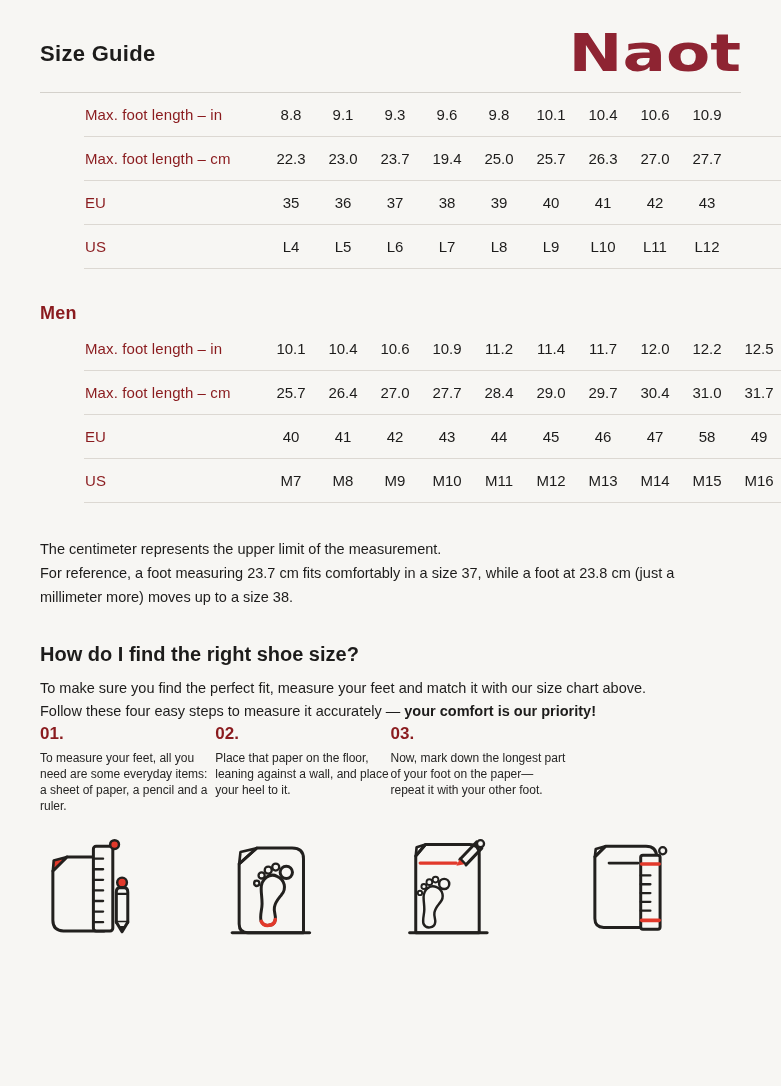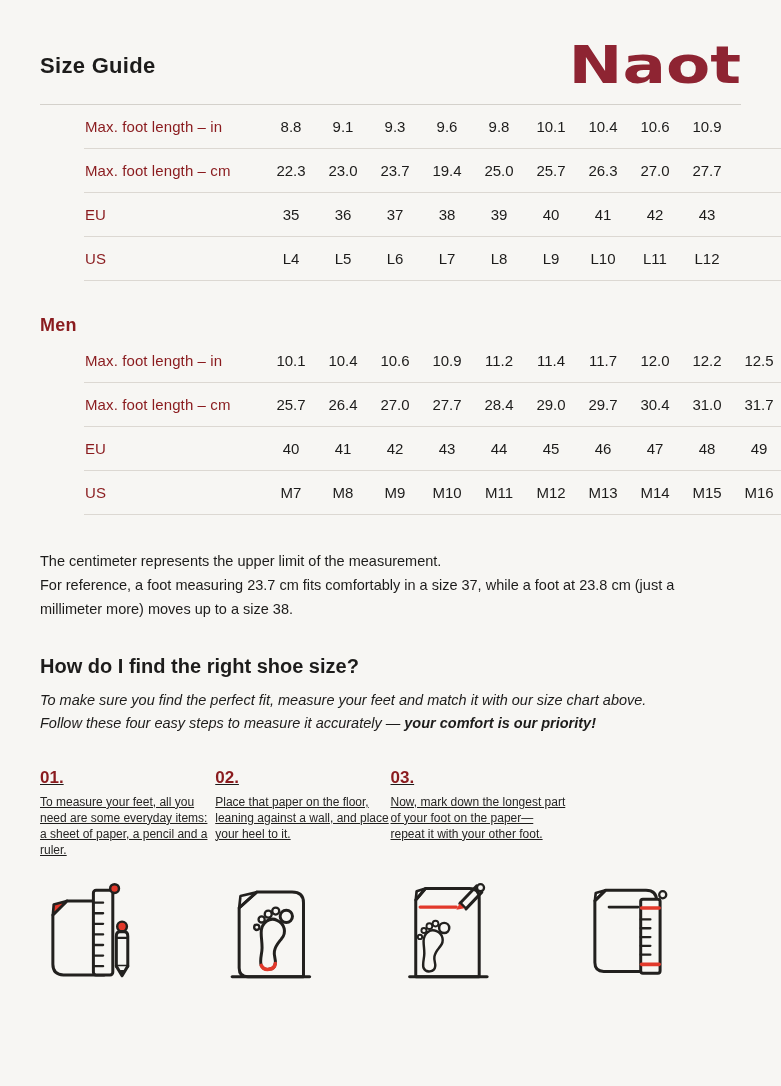--- a/index.html
+++ b/index.html
@@ -5,39 +5,39 @@
   :root{
     --bg:#f7f6f3; --ink:#1d1c1b; --ink2:#22201e; --red:#8a1b1e; --logo_red:#8e2432;
     --accent_red:#e2392b; --line:#dcd8d2; --divider:#d4d1cb; --step_text:#262524;
   }
   *{box-sizing:border-box;}
   html,body{margin:0;padding:0;}
   body{
     width:781px;height:1086px;overflow:hidden;background:var(--bg);
     font-family:"Liberation Sans",sans-serif;color:var(--ink);
   }
-  .container{padding:16px 40px;}
+  .container{padding:4px 40px;}
   .masthead{display:flex;justify-content:space-between;align-items:center;
     padding:26px 0 14px;border-bottom:1.5px solid var(--divider);}
   .page-title{font-size:22px;font-weight:600;letter-spacing:.3px;}
   .logo{font-family:"DejaVu Sans",sans-serif;font-size:52px;font-weight:700;line-height:.92;
     color:var(--logo_red);transform:scaleX(1.24);transform-origin:right center;letter-spacing:0;}
   .sec-h{font-size:18px;font-weight:700;color:var(--red);margin:20px 0 2px;letter-spacing:.2px;}
   .sec-h.men{margin-top:34px;}
   table.size{width:100%;border-collapse:collapse;table-layout:fixed;margin-left:44px;}
   table.size td{height:44px;border-bottom:1px solid var(--line);font-size:15px;vertical-align:middle;}
   td.rowlabel{color:var(--red);font-weight:500;letter-spacing:.1px;}
   td.val{text-align:center;color:var(--ink);font-weight:500;}
   .note{margin:34px 0 0;font-size:14.5px;line-height:24px;max-width:662px;}
   .note span{display:block;}
   .note .l2{display:inline;}
   .howto-h{margin:34px 0 0;font-size:20px;font-weight:700;}
-  .intro{margin:11px 0 0;font-size:14.5px;line-height:23.5px;max-width:640px;font-style:italic;}
+  .intro{margin:11px 0 0;font-size:14.5px;line-height:23.5px;max-width:640px;}
   .intro b{font-weight:700;}
-  .steps{display:grid;grid-template-columns:repeat(4,1fr);margin-top:32px;text-decoration:underline;}
+  .steps{display:grid;grid-template-columns:repeat(4,1fr);}
   .step-num{color:var(--red);font-size:17px;font-weight:700;margin:0 0 6px;}
   .step-text{font-size:12px;line-height:16px;color:var(--step_text);margin:0;}
   .icons{display:grid;grid-template-columns:repeat(4,1fr);column-gap:22px;margin-top:20px;align-items:end;}
   svg.icon{width:98px;height:104px;display:block;}
   .ink{stroke:var(--ink2);stroke-width:3.4;fill:none;stroke-linecap:round;stroke-linejoin:round;}
   .thin{stroke-width:2.6;}
   .bgfill{fill:var(--bg);}
   .accent-stroke{stroke:var(--accent_red);stroke-width:4;fill:none;stroke-linecap:round;}
   .accent-fill{fill:var(--accent_red);}
   .inkfill{fill:var(--ink2);stroke:none;}
@@ -182,21 +182,21 @@
         <tr>
           <td class="rowlabel">EU</td>
           <td class="val">40</td>
           <td class="val">41</td>
           <td class="val">42</td>
           <td class="val">43</td>
           <td class="val">44</td>
           <td class="val">45</td>
           <td class="val">46</td>
           <td class="val">47</td>
-          <td class="val">48</td>
+          <td class="val">58</td>
           <td class="val">49</td>
         </tr>
         <tr>
           <td class="rowlabel">US</td>
           <td class="val">M7</td>
           <td class="val">M8</td>
           <td class="val">M9</td>
           <td class="val">M10</td>
           <td class="val">M11</td>
           <td class="val">M12</td>

